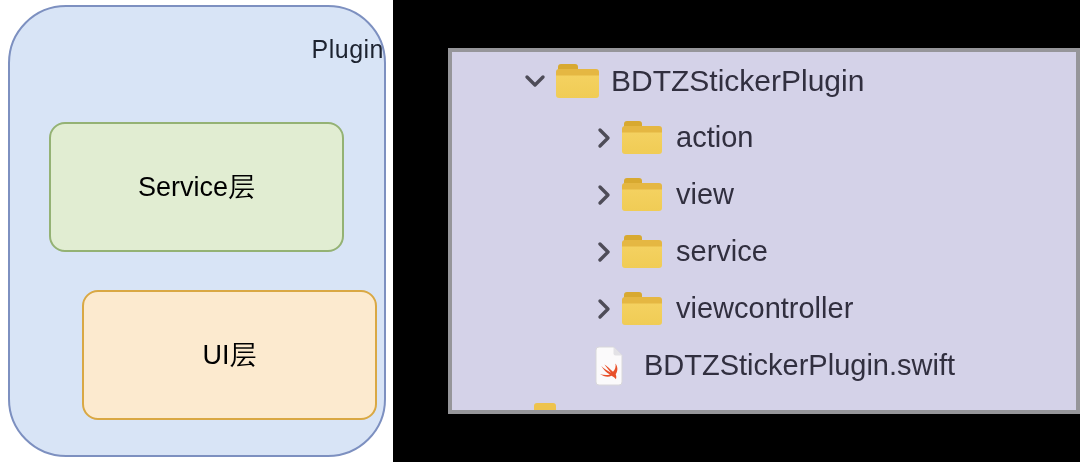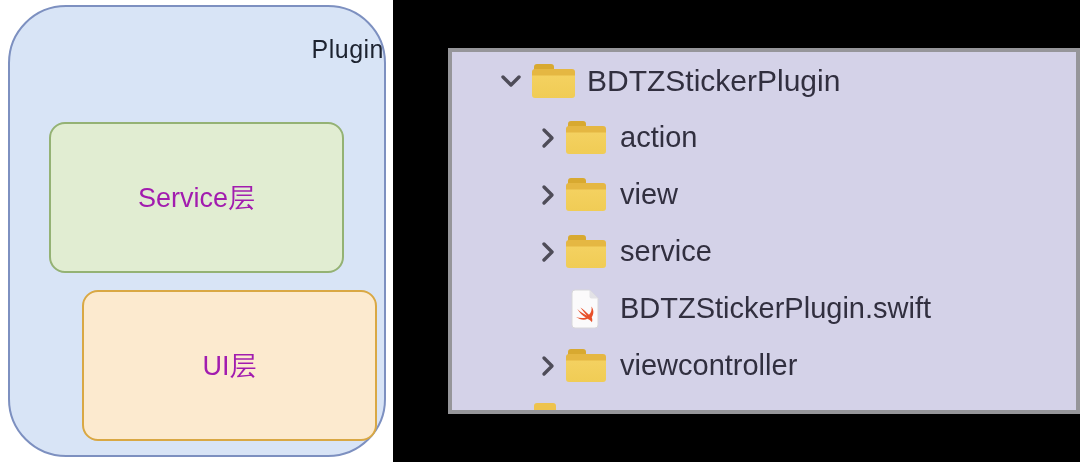--- a/index.html
+++ b/index.html
@@ -14,46 +14,46 @@
   .plugin-container{
     position:absolute;left:8px;top:5px;width:378px;height:452px;
     background:#d8e4f6;border:2px solid #7d90c0;border-radius:58px;
     box-sizing:border-box;
   }
   .plugin-title{
     position:absolute;top:28px;left:0;width:100%;text-align:right;
     font-size:25px;color:#1d2330;letter-spacing:0.5px;
   }
   .layer-box{
-    position:absolute;left:39px;width:295px;height:151px;
+    position:absolute;left:39px;width:295px;height:130px;
     border-radius:16px;box-sizing:border-box;
     display:flex;align-items:center;justify-content:center;
-    font-size:27px;color:#a21caf;
+    font-size:27px;color:#000000;
   }
   .layer-service{
     top:115px;background:#e1edd2;border:2px solid #94b274;
   }
   .layer-ui{
     top:283px;background:#fceacf;border:2px solid #d9a844;margin-left:33px;
   }
   
   .tree-panel{
     position:absolute;left:448px;top:48px;width:632px;height:366px;
     background:#d4d2e8;border:4px solid #96969a;box-sizing:border-box;
     overflow:hidden;
   }
   .tree{
-    position:absolute;left:0;top:0;right:0;
+    position:absolute;left:0;top:0;right:0;padding-left:24px;
   }
   .tree-row{
     height:57px;display:flex;align-items:center;
     color:#312f3f;font-size:29px;white-space:nowrap;
   }
   .tree-row.level0{padding-left:48px;font-size:30px;}
-  .tree-row.level1{padding-left:86px;}
+  .tree-row.level1{padding-left:86px;margin-left:32px;}
   .tree-row.file{padding-left:118px;}
   .chev{flex:0 0 auto;display:flex;align-items:center;justify-content:center;}
   .chev-down{width:22px;margin-right:10px;}
   .chev-right{width:20px;margin-right:8px;}
   
   .folder{flex:0 0 auto;position:relative;width:40px;height:33px;margin-right:14px;}
   .folder.big{width:43px;height:34px;margin-right:12px;}
   .folder .tab{
     position:absolute;top:0;left:2px;width:46%;height:9px;
     background:#d8a930;border-radius:3px 3px 0 0;
@@ -134,43 +134,43 @@
           <polyline points="3,3 11,11 3,19" fill="none" stroke="#4e4c58" stroke-width="3.4" stroke-linecap="round" stroke-linejoin="round"></polyline>
         </svg>
       </span>
       <span class="folder">
         <span class="tab"></span>
           <span class="fbody"></span>
       </span>
       <span class="tree-label">service</span>
     </div>
 
+    <div class="tree-row level1">
+      <span class="chev chev-right">
+        <svg width="14" height="22" viewBox="0 0 14 22">
+          <polyline points="3,3 11,11 3,19" fill="none" stroke="#4e4c58" stroke-width="3.4" stroke-linecap="round" stroke-linejoin="round"></polyline>
+        </svg>
+      </span>
+      <span class="folder">
+        <span class="tab"></span>
+          <span class="fbody"></span>
+      </span>
+      <span class="tree-label">viewcontroller</span>
+    </div>
+
     <div class="tree-row file">
       <span class="swift-file-icon">
         <svg width="30" height="40" viewBox="0 0 30 40">
           <path d="M2 4 a3 3 0 0 1 3 -3 h14.5 l8.5 8.5 v26.5 a3 3 0 0 1 -3 3 h-20 a3 3 0 0 1 -3 -3 z" fill="#fbfafb" stroke="#d8d7da" stroke-width="1"></path>
           <path d="M19.5 1 l8.5 8.5 h-6.5 a2 2 0 0 1 -2 -2 z" fill="#e3e2e6"></path>
           <path d="M6 28 C9.5 30.5 14 31.5 17.5 29.8 C19.3 30.7 21 32 21.9 33.3
                    C22.6 31.6 22.4 29.8 21.7 28.2 C24.1 25 23.9 20.6 21.4 17.5
                    C22.1 20.6 21.2 23.7 19 25.8 C16.1 22.8 12.6 19.7 10.4 18.4
                    C12.6 21 14.8 24.1 17 26.7 C13.9 25.2 9.9 22.5 7.3 20
                    C9.3 23.5 12.6 26.9 15.9 28.6 C12.8 29.5 9 29.1 6 28 Z" fill="#e8502a"></path>
         </svg>
       </span>
       <span class="tree-label">BDTZStickerPlugin.swift</span>
     </div>
 
-    <div class="tree-row level1">
-      <span class="chev chev-right">
-        <svg width="14" height="22" viewBox="0 0 14 22">
-          <polyline points="3,3 11,11 3,19" fill="none" stroke="#4e4c58" stroke-width="3.4" stroke-linecap="round" stroke-linejoin="round"></polyline>
-        </svg>
-      </span>
-      <span class="folder">
-        <span class="tab"></span>
-          <span class="fbody"></span>
-      </span>
-      <span class="tree-label">viewcontroller</span>
-    </div>
-
   </div>
   <span class="peek-folder-tab"></span>
 </div>
 
 </body></html>

